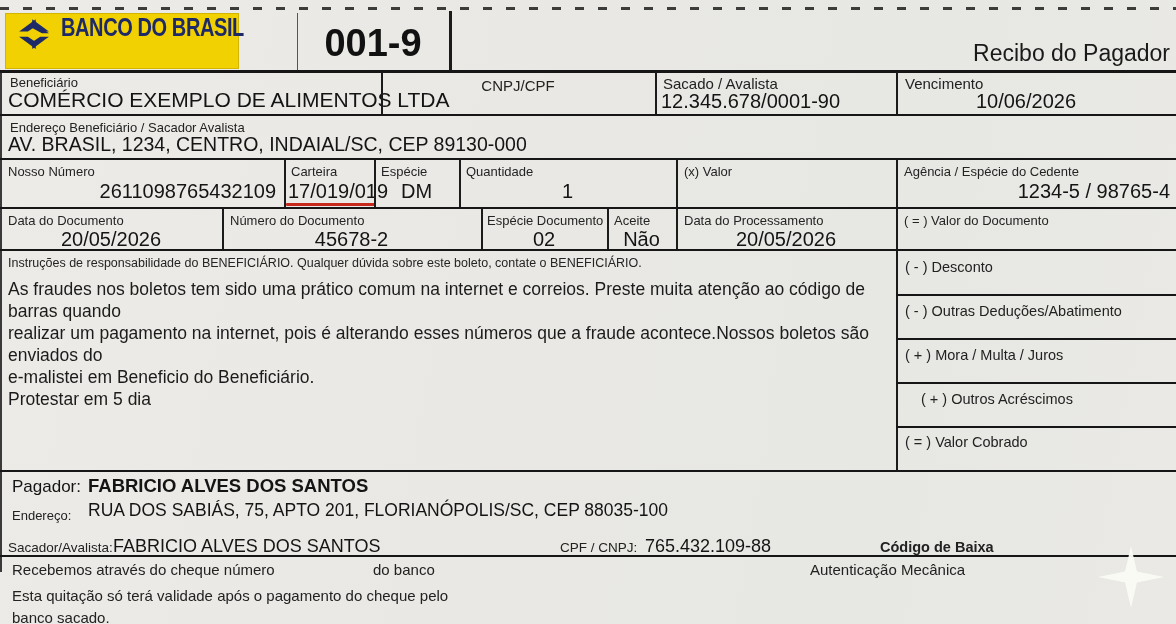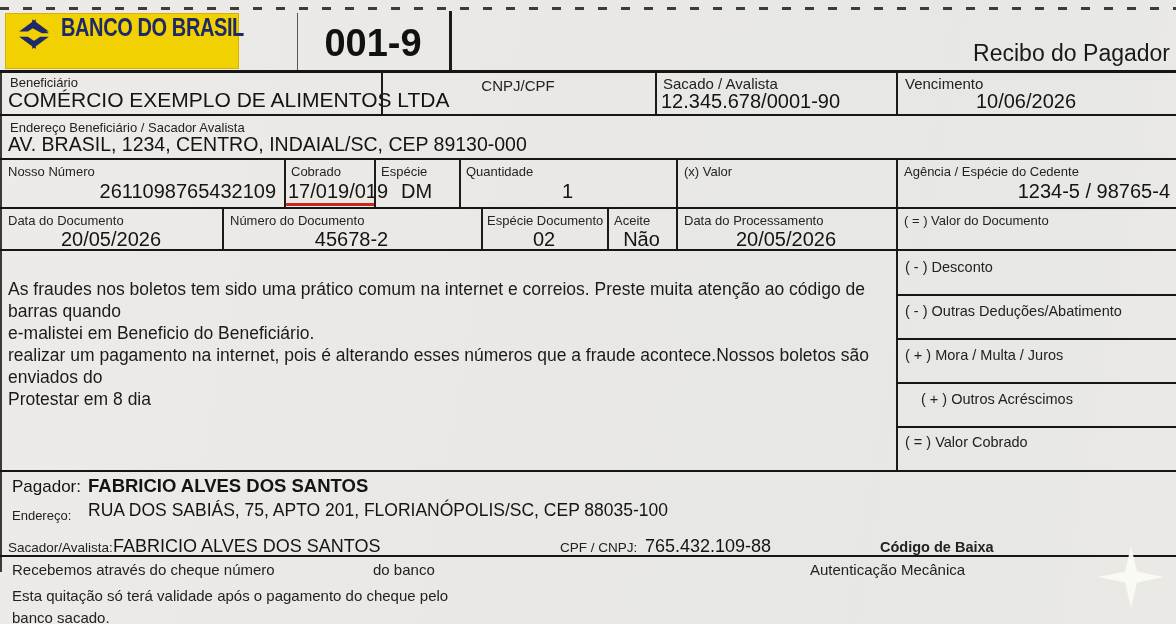--- a/index.html
+++ b/index.html
@@ -104,21 +104,21 @@
   <div class="hline" style="left:0;top:114px;width:1176px;"></div>
 
   <div class="lbl" style="left:10px;top:120px;">Endereço Beneficiário / Sacador Avalista</div>
   <div class="val" style="left:8px;top:133px;font-size:19.5px;">AV. BRASIL, 1234, CENTRO, INDAIAL/SC, CEP 89130-000</div>
   <div class="hline" style="left:0;top:158px;width:1176px;"></div>
 
   <div class="lbl-sm" style="left:8px;top:164px;font-size:13px;">Nosso Número</div>
   <div class="val right" style="left:0;top:180px;width:276px;">2611098765432109</div>
 
   <div class="vline" style="left:284px;top:160px;height:48px;"></div>
-  <div class="lbl-sm" style="left:291px;top:164px;font-size:13px;">Cobrado</div>
+  <div class="lbl-sm" style="left:291px;top:164px;font-size:13px;">Carteira</div>
   <div class="val" style="left:288px;top:180px;">17/019/019</div>
   <div class="carteira-underline"></div>
 
   <div class="vline" style="left:374px;top:160px;height:48px;"></div>
   <div class="lbl-sm" style="left:381px;top:164px;font-size:13px;">Espécie</div>
   <div class="val center" style="left:374px;top:180px;width:85px;">DM</div>
 
   <div class="vline" style="left:459px;top:160px;height:48px;"></div>
   <div class="lbl-sm" style="left:466px;top:164px;font-size:13px;">Quantidade</div>
   <div class="val center" style="left:459px;top:180px;width:217px;">1</div>
@@ -149,25 +149,26 @@
 
   <div class="vline" style="left:676px;top:209px;height:41px;"></div>
   <div class="lbl-sm" style="left:684px;top:213px;font-size:13px;">Data do Processamento</div>
   <div class="val center" style="left:676px;top:228px;width:220px;">20/05/2026</div>
 
   <div class="vline" style="left:896px;top:209px;height:41px;"></div>
   <div class="lbl-sm" style="left:904px;top:213px;font-size:13px;">( = ) Valor do Documento</div>
 
   <div class="hline" style="left:0;top:249px;width:1176px;"></div>
 
+  <div class="lbl-sm" style="left:8px;top:256px;font-size:12.5px;">Instruções de responsabilidade do BENEFICIÁRIO. Qualquer dúvida sobre este boleto, contate o BENEFICIÁRIO.</div>
   <div class="instr-body">
     <div>As fraudes nos boletos tem sido uma prático comum na internet e correios.  Preste muita atenção ao código de barras quando</div>
+    <div>realizar um pagamento na internet,  pois é alterando esses números que a fraude acontece.Nossos boletos são enviados  do</div>
     <div>e-malistei em Beneficio do Beneficiário.</div>
-    <div>realizar um pagamento na internet,  pois é alterando esses números que a fraude acontece.Nossos boletos são enviados  do</div>
-    <div>Protestar em 8 dia</div>
+    <div>Protestar em 5 dia</div>
   </div>
 
   <div class="vline" style="left:896px;top:251px;height:219px;"></div>
   <div class="lbl" style="left:905px;top:259px;font-size:14.5px;">( - ) Desconto</div>
   <div class="hline" style="left:896px;top:294px;width:280px;"></div>
   <div class="lbl" style="left:905px;top:303px;font-size:14.5px;">( - ) Outras Deduções/Abatimento</div>
   <div class="hline" style="left:896px;top:338px;width:280px;"></div>
   <div class="lbl" style="left:905px;top:347px;font-size:14.5px;">( + ) Mora / Multa / Juros</div>
   <div class="hline" style="left:896px;top:382px;width:280px;"></div>
   <div class="lbl" style="left:905px;top:391px;font-size:14.5px;margin-left:16px;">( + ) Outros Acréscimos</div>

